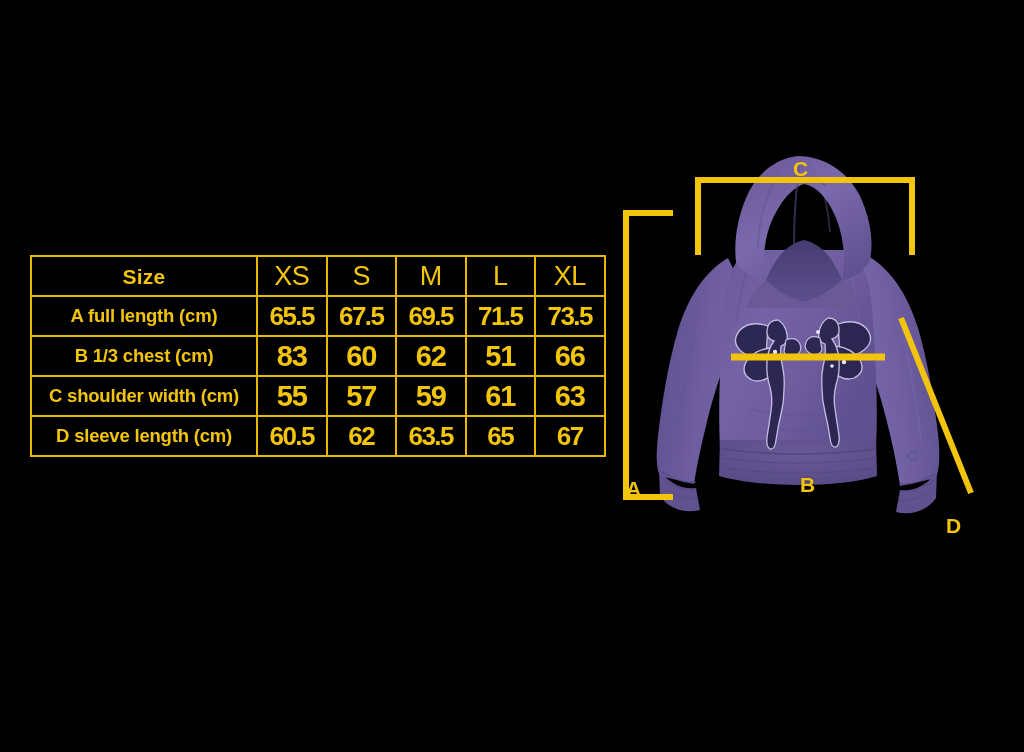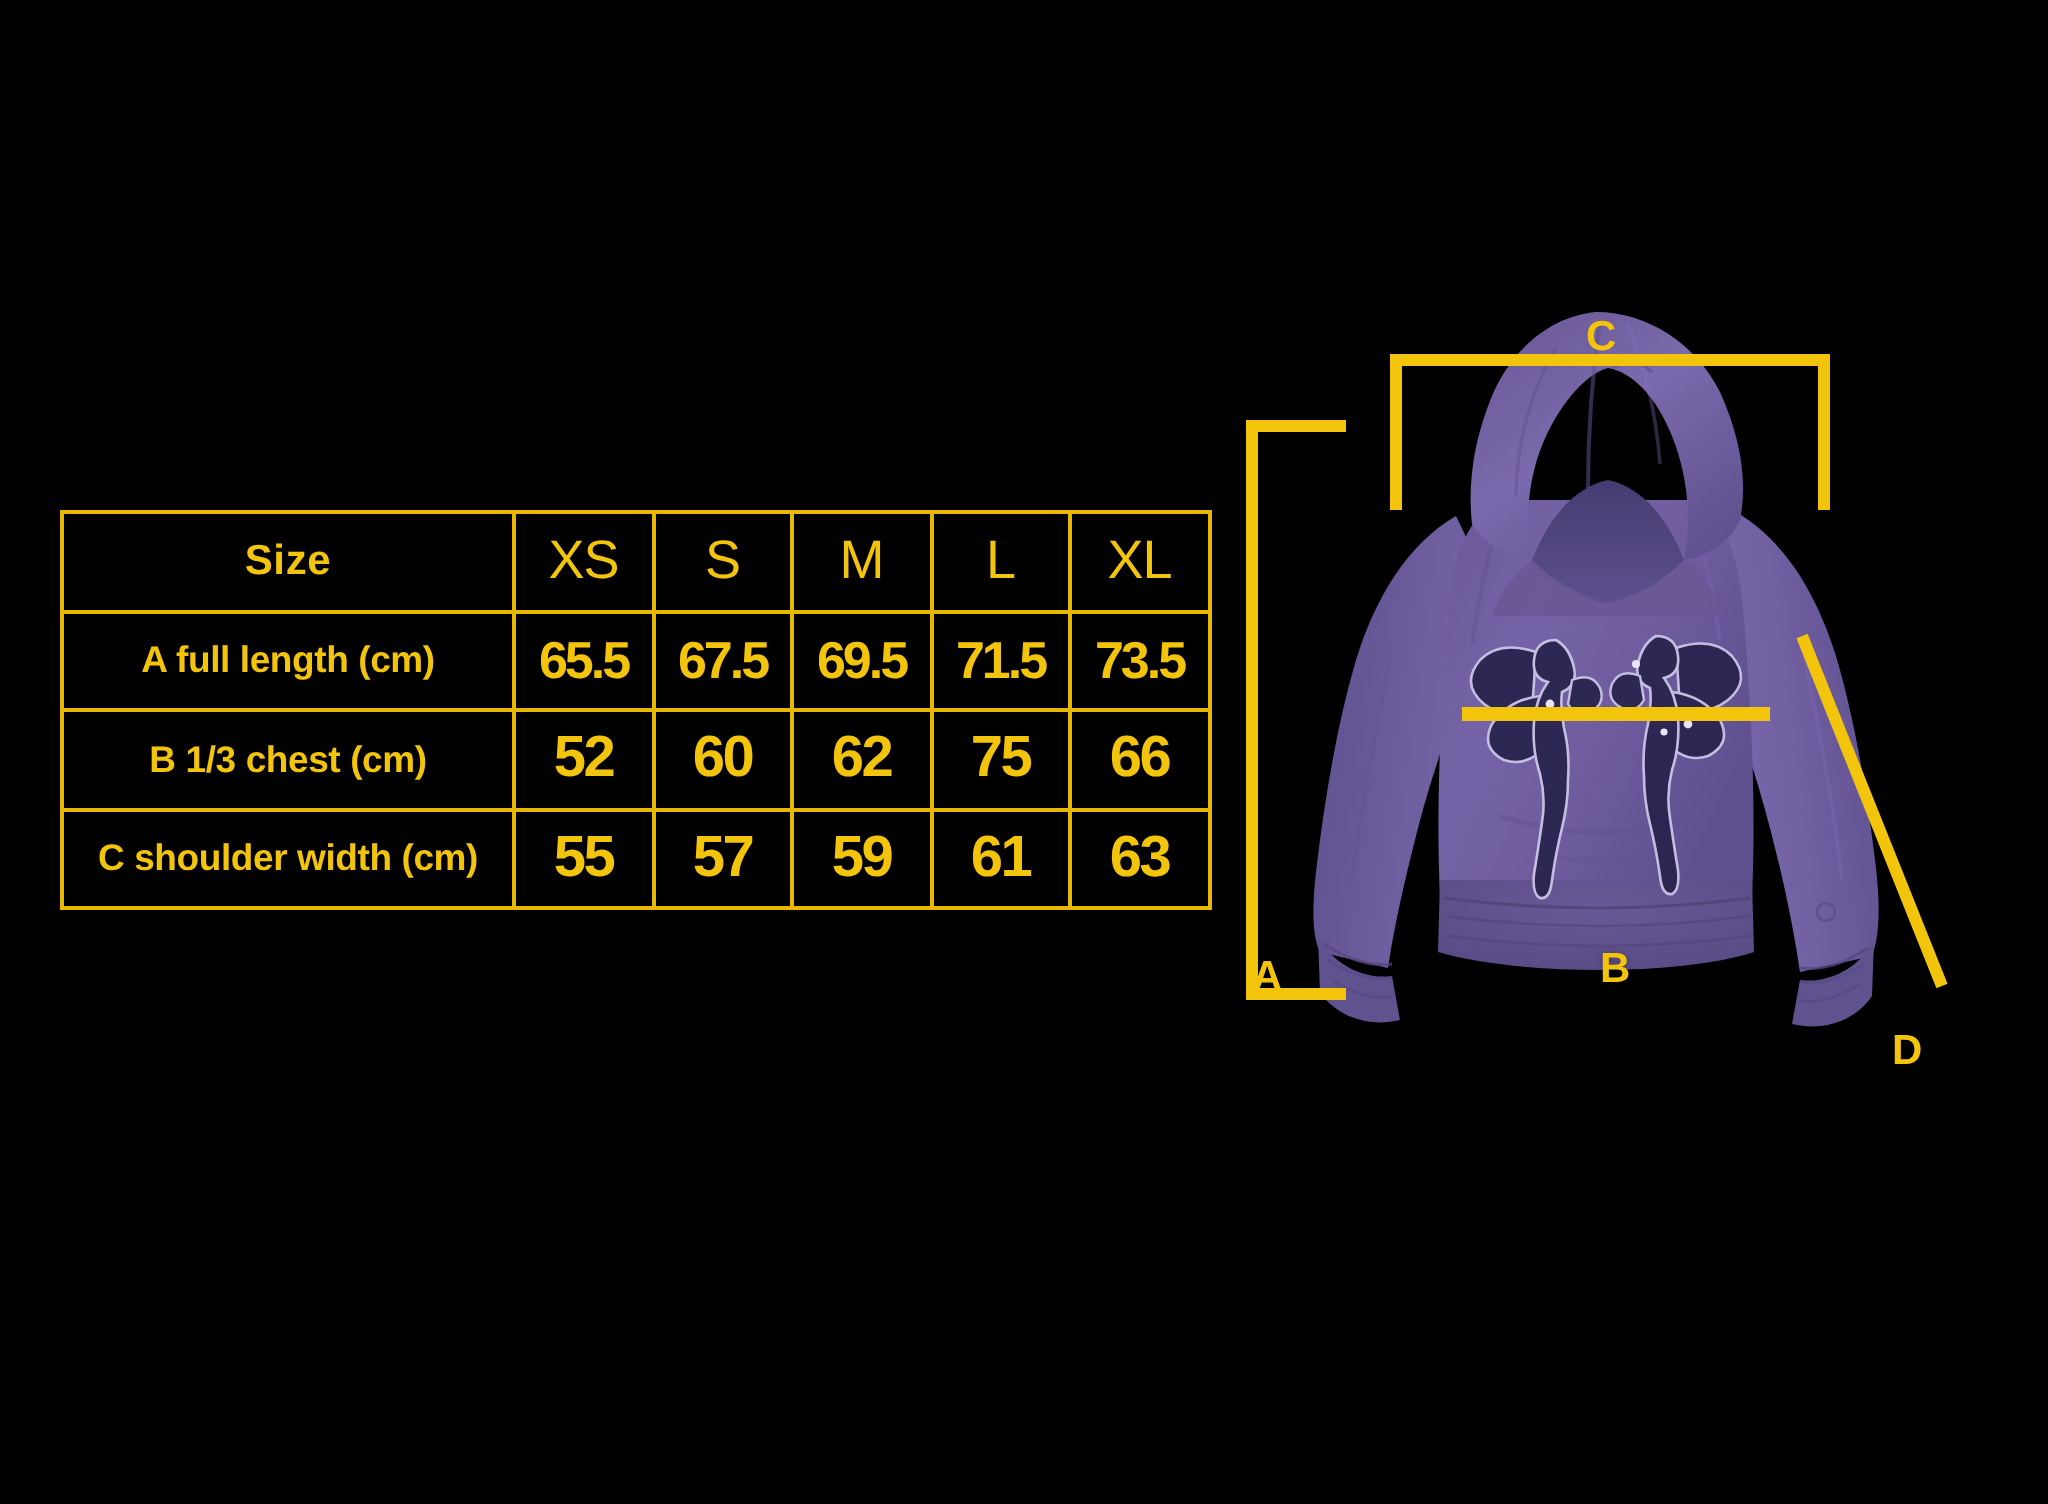--- a/index.html
+++ b/index.html
@@ -130,36 +130,44 @@
         <td class="rowlabel">A full length (cm)</td>
         <td class="sizecell valcell small">65.5</td>
         <td class="sizecell valcell small">67.5</td>
         <td class="sizecell valcell small">69.5</td>
         <td class="sizecell valcell small">71.5</td>
         <td class="sizecell valcell small">73.5</td>
       </tr>
 
       <tr>
         <td class="rowlabel">B 1/3 chest (cm)</td>
-        <td class="sizecell valcell">52</td>
+        <td class="sizecell valcell">83</td>
         <td class="sizecell valcell">60</td>
         <td class="sizecell valcell">62</td>
-        <td class="sizecell valcell">75</td>
+        <td class="sizecell valcell">51</td>
         <td class="sizecell valcell">66</td>
       </tr>
 
       <tr>
         <td class="rowlabel">C shoulder width (cm)</td>
         <td class="sizecell valcell">55</td>
         <td class="sizecell valcell">57</td>
         <td class="sizecell valcell">59</td>
         <td class="sizecell valcell">61</td>
         <td class="sizecell valcell">63</td>
       </tr>
 
+      <tr>
+        <td class="rowlabel">D sleeve length (cm)</td>
+        <td class="sizecell valcell small">60.5</td>
+        <td class="sizecell valcell small">62</td>
+        <td class="sizecell valcell small">63.5</td>
+        <td class="sizecell valcell small">65</td>
+        <td class="sizecell valcell small">67</td>
+      </tr>
 
     </tbody>
   </table>
 
   <div id="diagram">
 
     <svg id="hoodie-svg" viewBox="0 0 404 390">
       <defs>
         <linearGradient id="bodyGrad" x1="0" y1="0" x2="1" y2="0.6">
           <stop offset="0%" stop-color="#6A5897"></stop>

